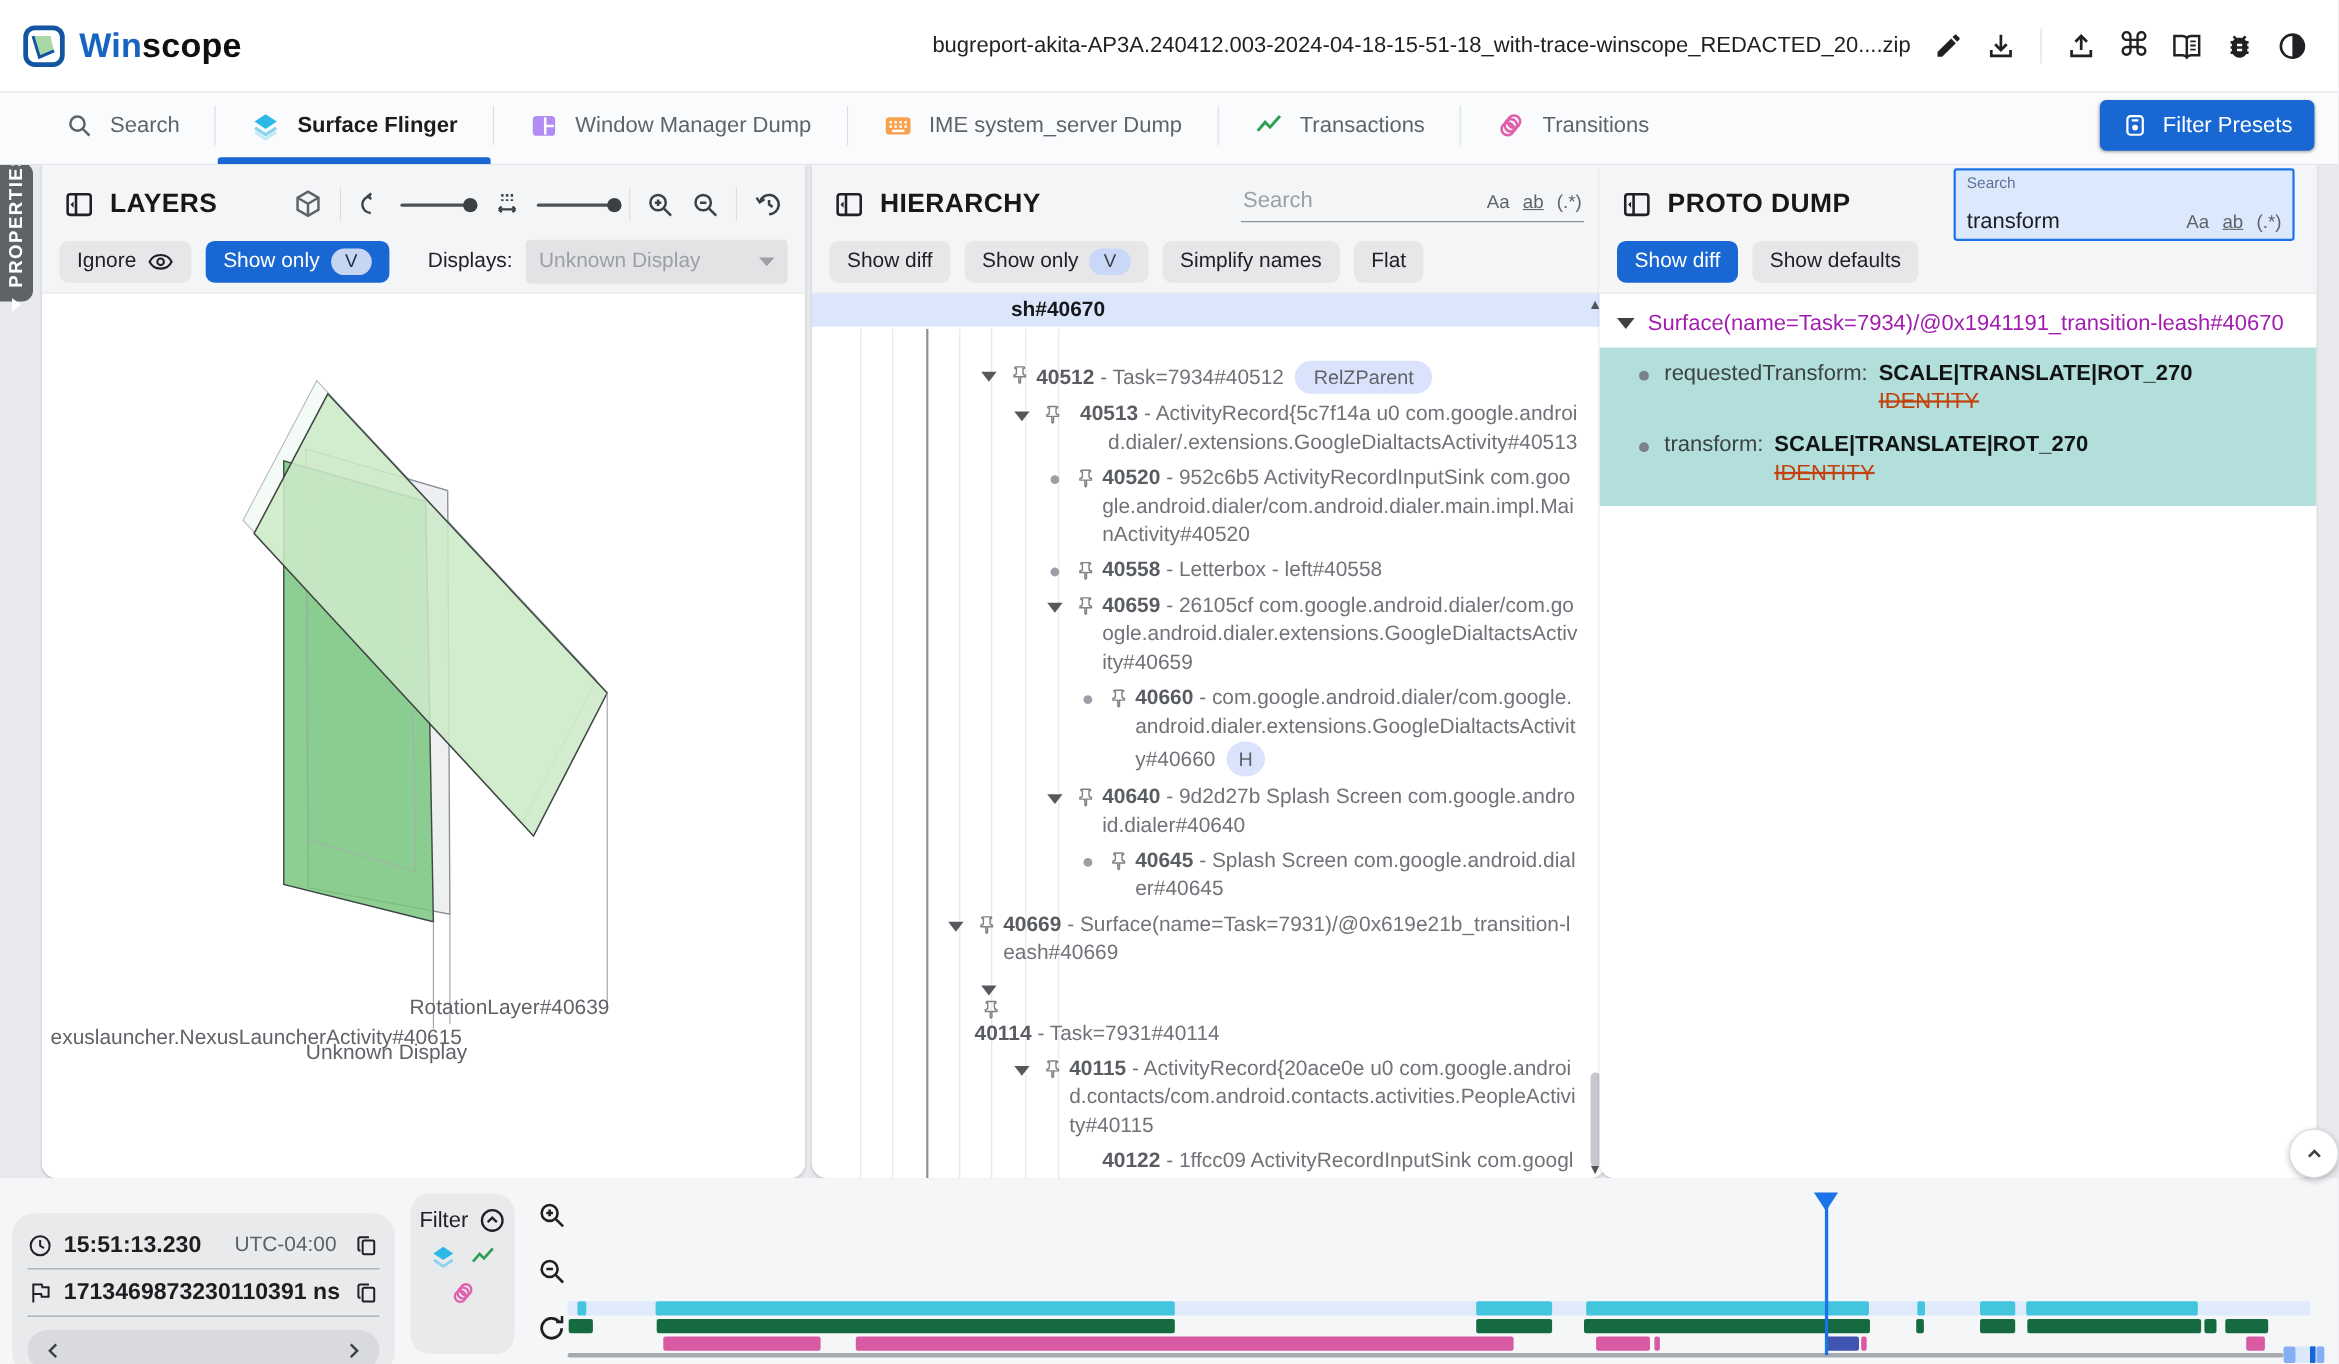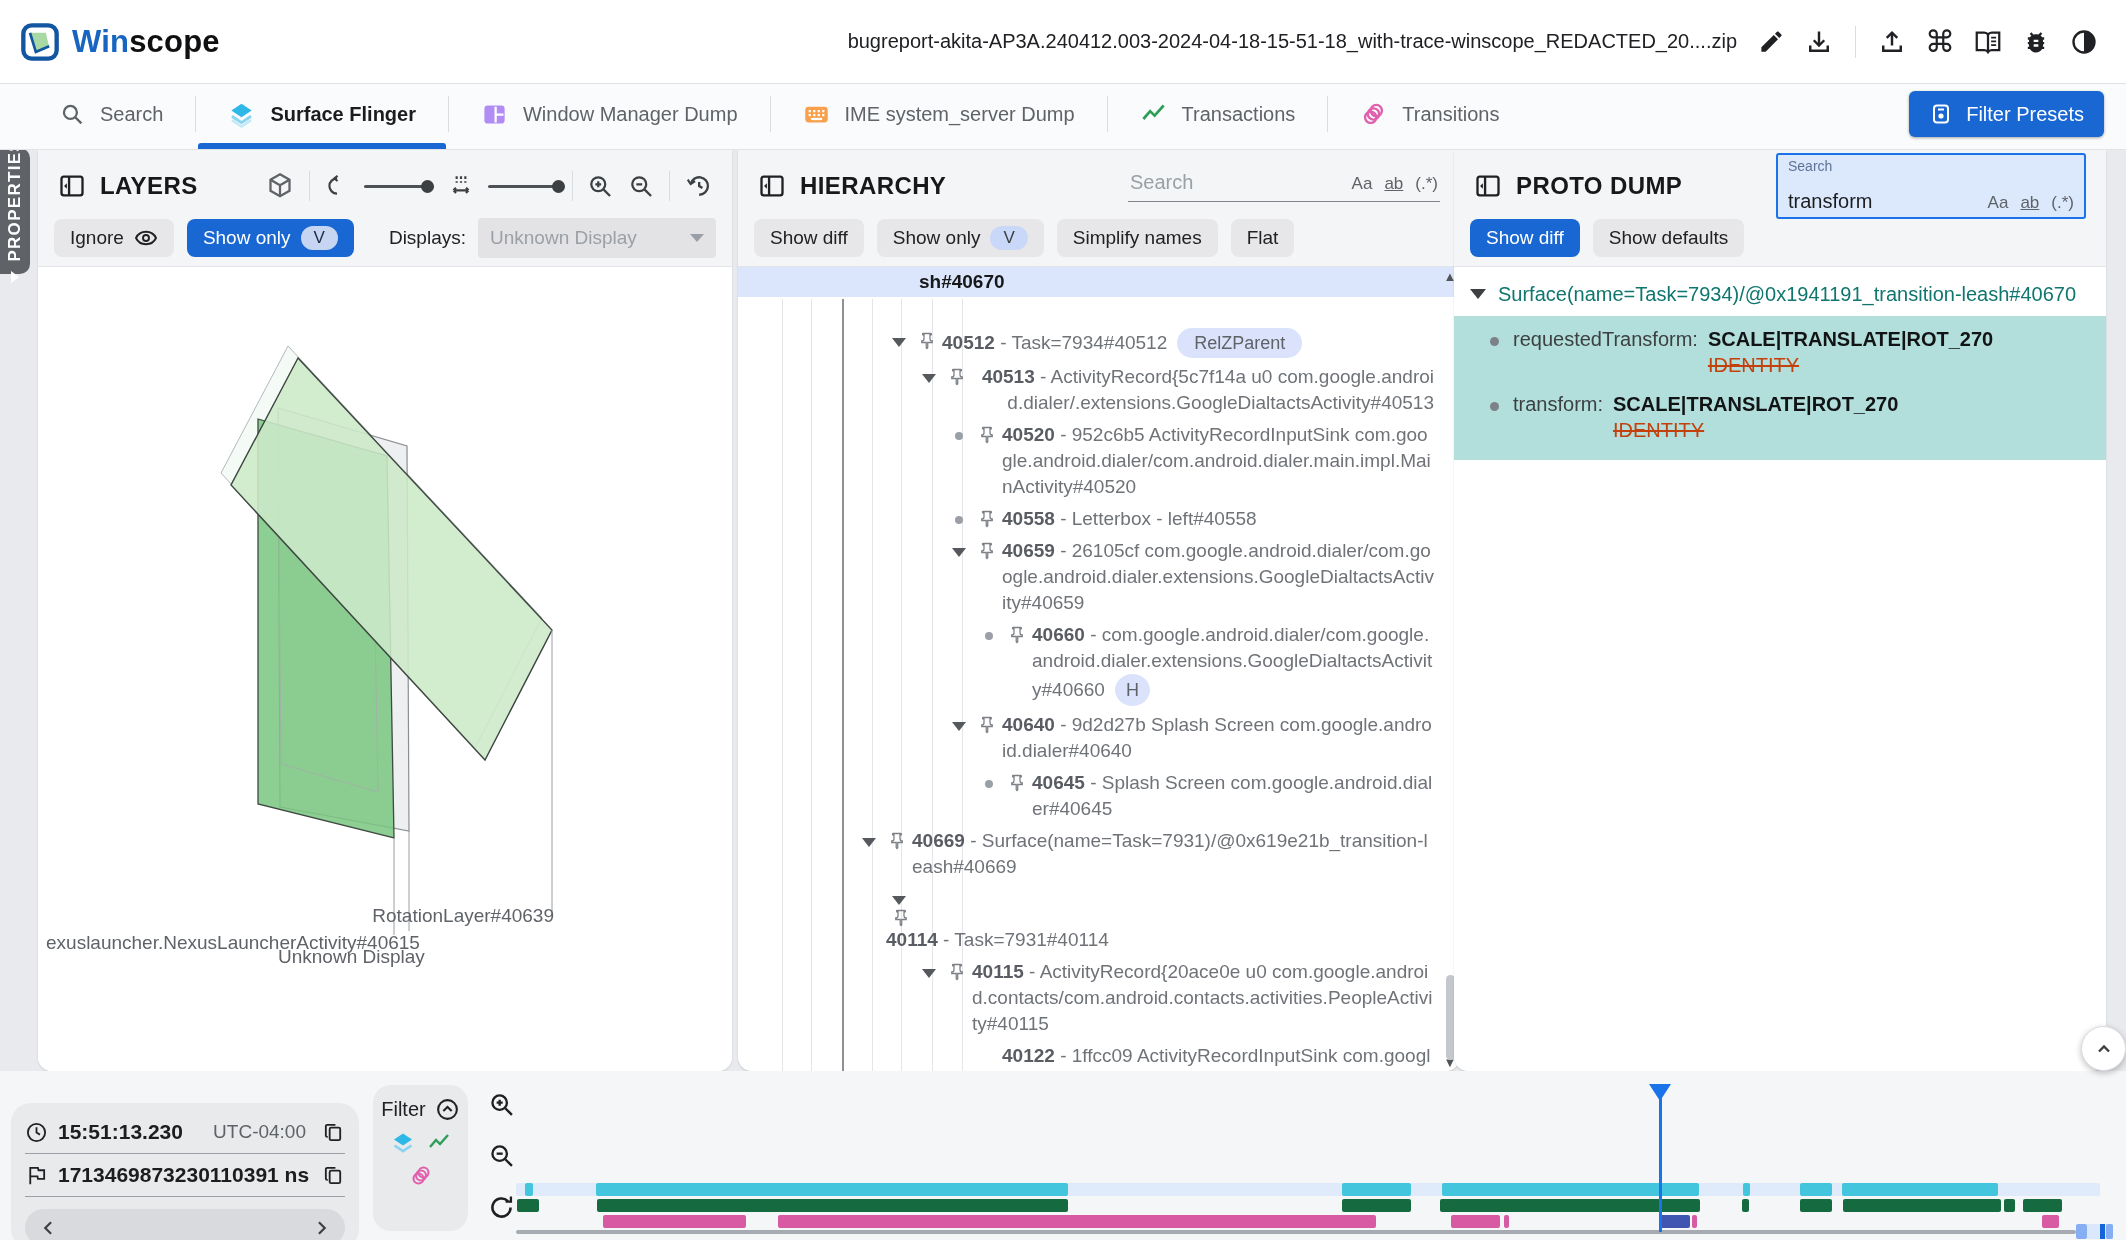--- a/index.html
+++ b/index.html
@@ -95,21 +95,21 @@
   #h-scroll{position:absolute;right:2px;top:2px;bottom:2px;width:16px;display:flex;flex-direction:column;align-items:center;justify-content:space-between;}
   #h-scroll .arr{font-size:13px;color:#505357;}
   #h-scroll .thumb{position:absolute;top:706px;width:9px;height:85px;background:#c4c7cb;border-radius:5px;}
 
   
   .p-searchbox{margin-left:auto;width:310px;height:66px;background:#dce9fc;border:2px solid var(--blue-bright);border-radius:3px;padding:3px 10px 4px 10px;display:flex;flex-direction:column;justify-content:space-between;}
   .p-search-label{font-size:14px;color:#5d7396;}
   .p-search-line{display:flex;align-items:baseline;}
   .p-search-line input{border:none;outline:none;background:transparent;font-size:20px;color:#1c1d1f;width:170px;font-family:inherit;}
   #proto-content{position:relative;height:805px;}
-  .proto-root{display:flex;align-items:flex-start;gap:12px;padding:16px 14px 10px 16px;font-size:20px;color:#0f766e;cursor:pointer;}
+  .proto-root{display:flex;align-items:flex-start;gap:12px;padding:16px 14px 10px 16px;font-size:20px;color:#a21caf;cursor:pointer;}
   .proto-root .tri{width:0;height:0;border-left:8px solid transparent;border-right:8px solid transparent;border-top:10px solid #3c4043;margin-top:6px;flex:none;}
   .hl-block{background:#b2dfdb;padding:12px 16px 18px 36px;display:flex;flex-direction:column;gap:16px;}
   .prop-row{display:flex;align-items:flex-start;gap:14px;}
   .prop-row .bullet{width:9px;height:9px;border-radius:50%;background:#7d8288;margin-top:9px;flex:none;}
   .prop-grid{display:grid;grid-template-columns:max-content 1fr;column-gap:10px;font-size:20px;row-gap:3px;}
   .prop-name{color:#3c4043;}
   .prop-value{font-weight:700;color:#121315;text-align:center;}
   .prop-old{grid-column:2;color:#c2410c;text-decoration:line-through;}
 
   

